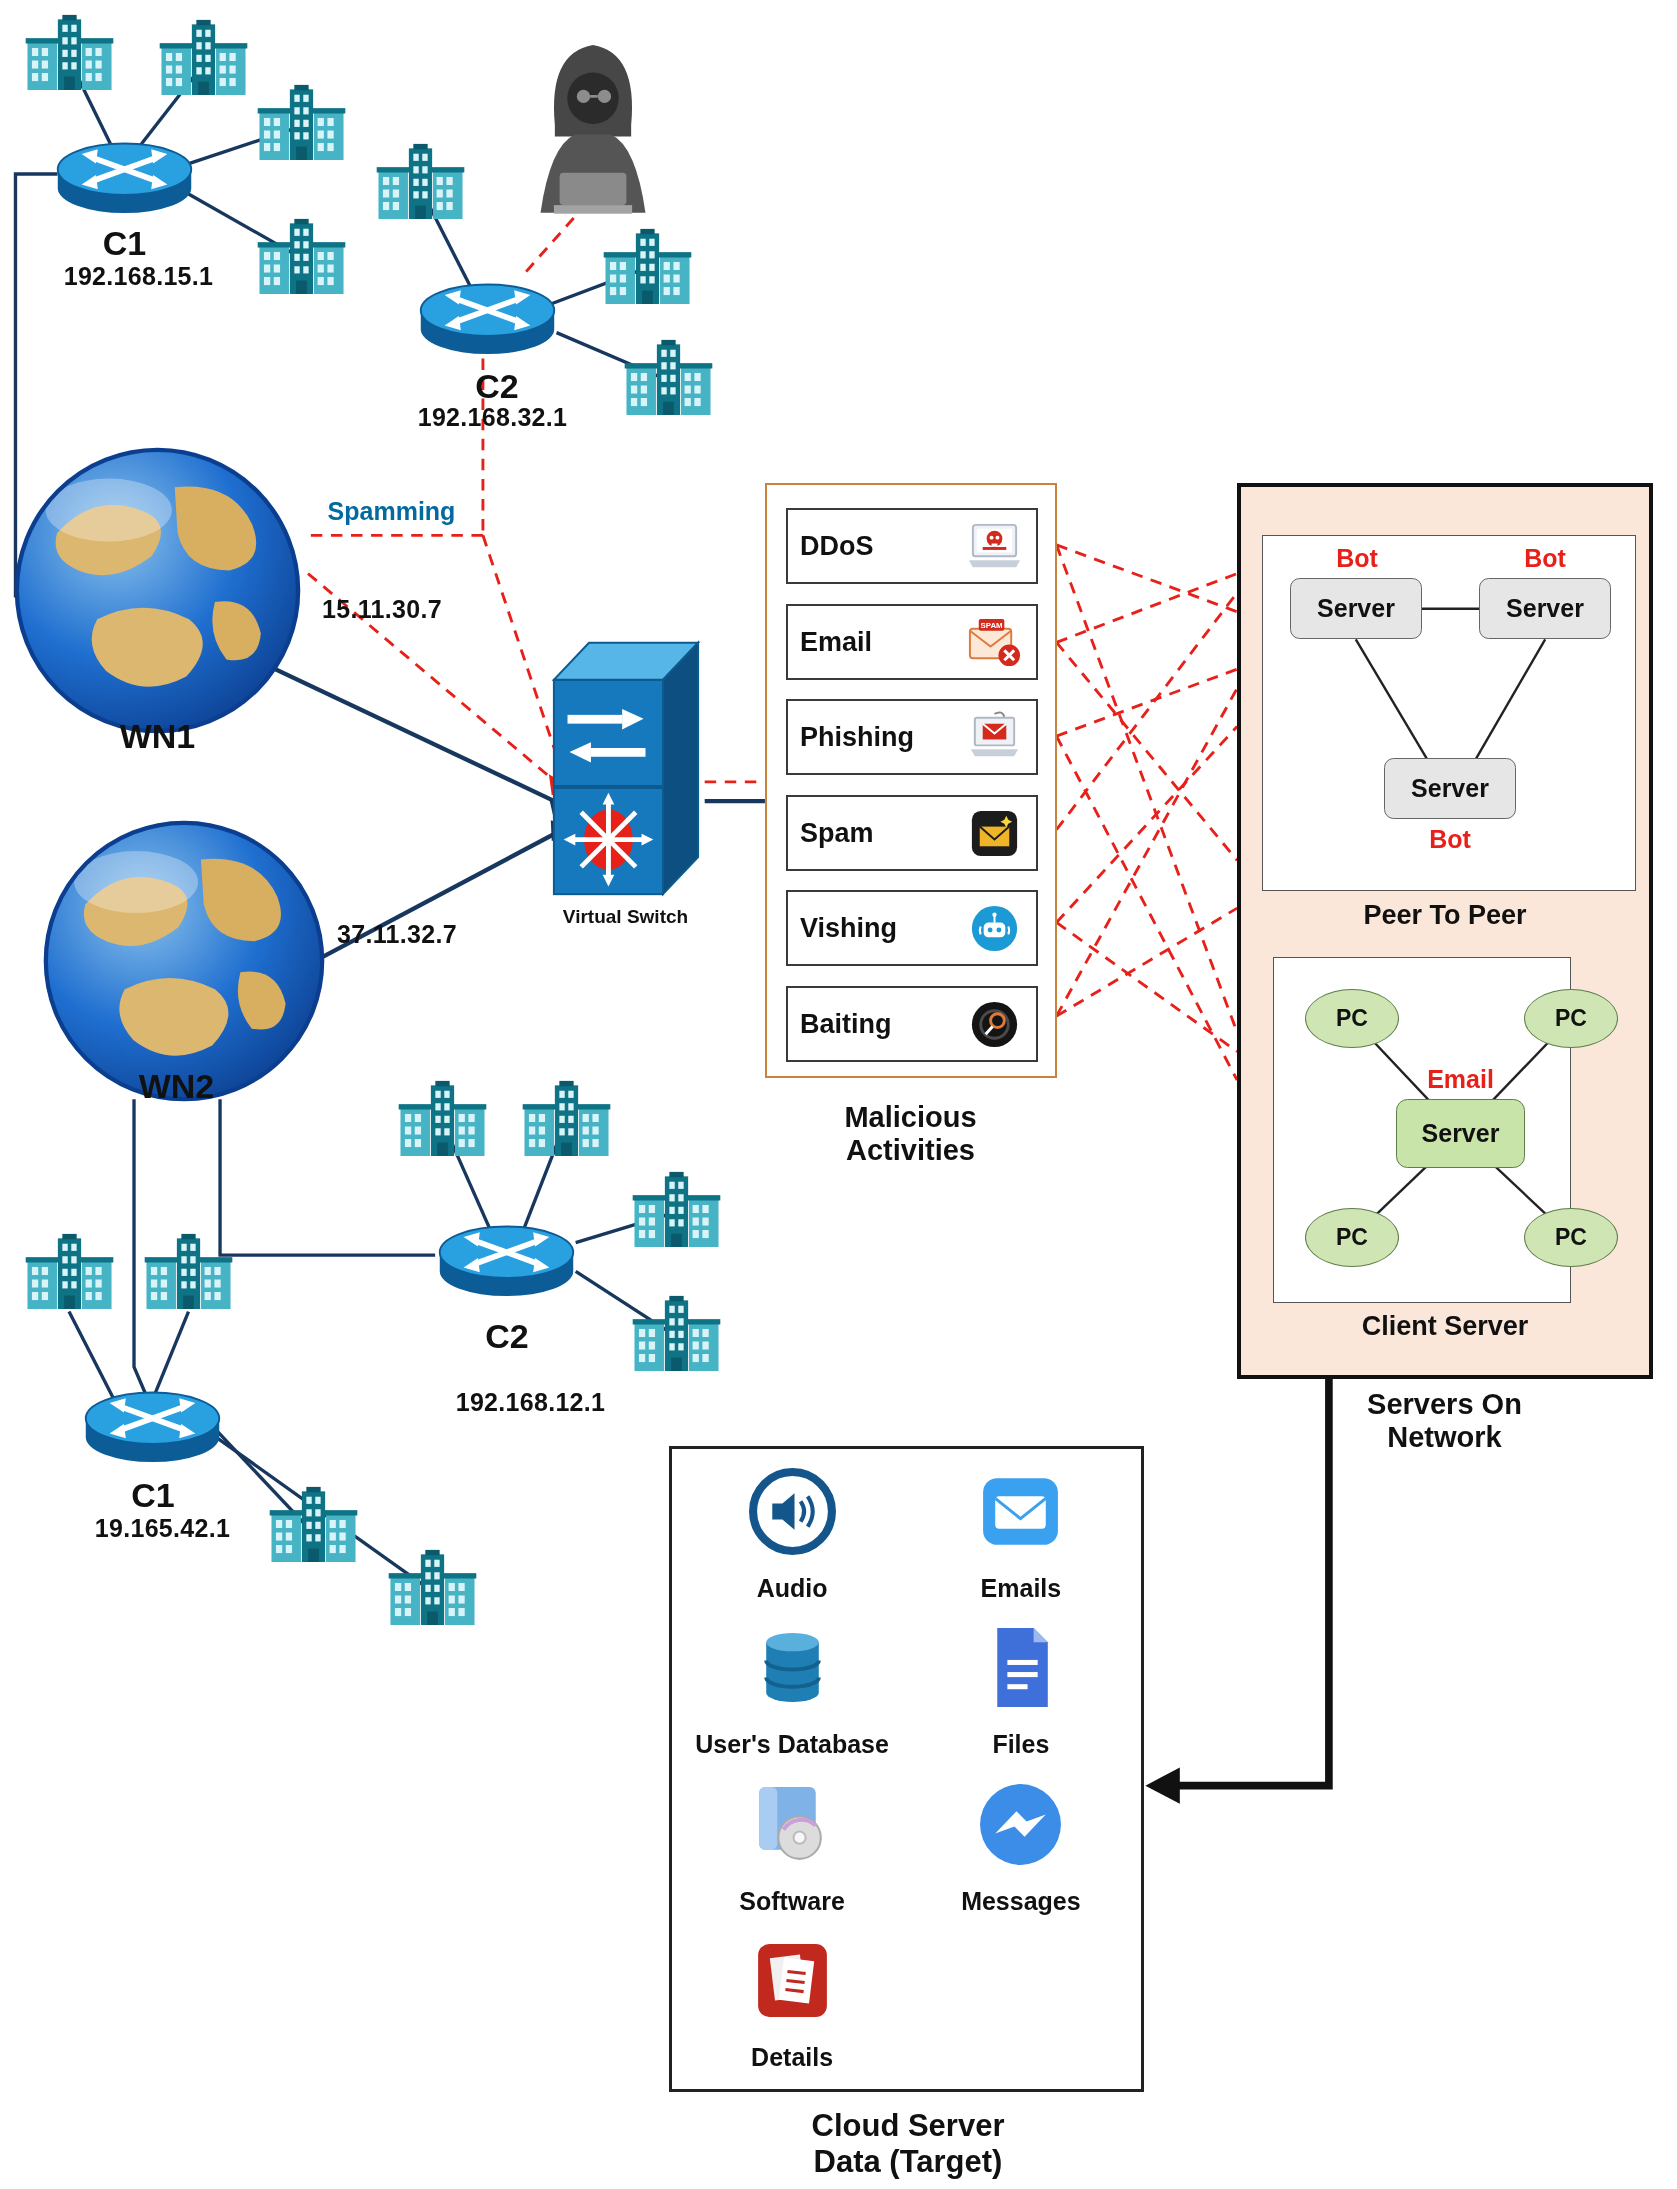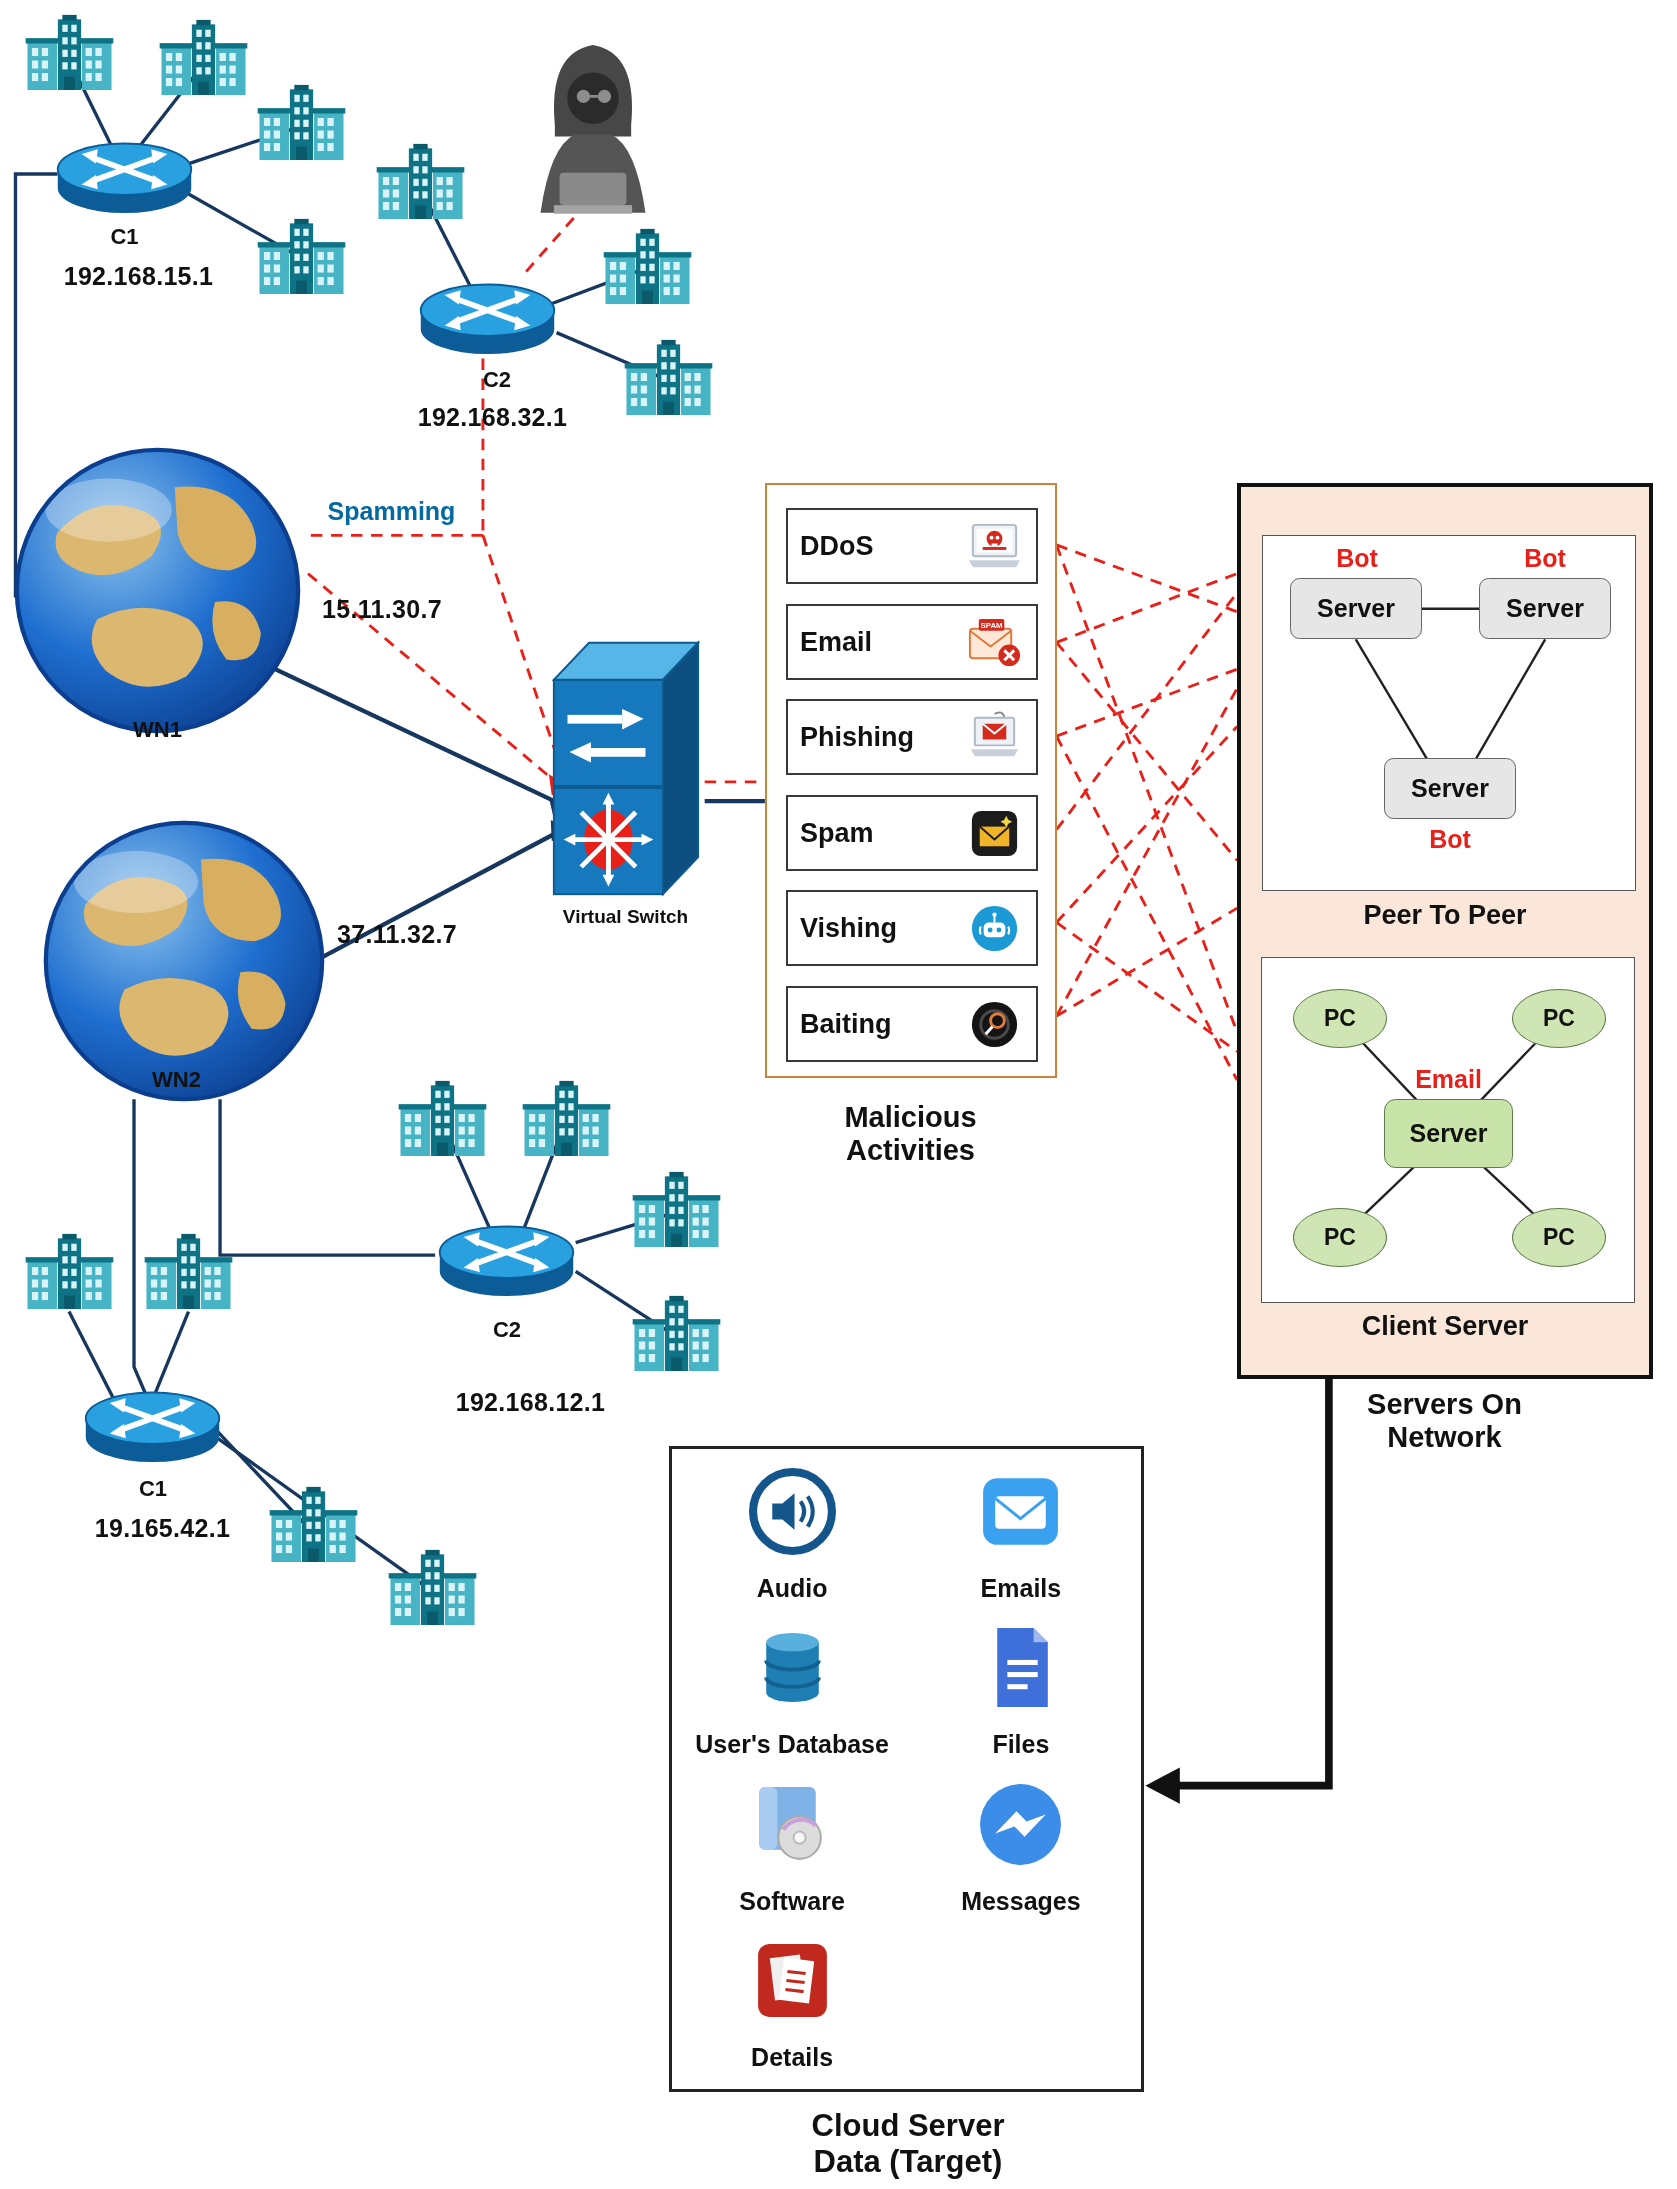--- a/index.html
+++ b/index.html
@@ -2,21 +2,21 @@
 <html><head>
 <meta charset="utf-8">
 <style>
   *{margin:0;padding:0;box-sizing:border-box}
   body{background:#fff;font-family:"Liberation Sans",sans-serif;color:#111}
   #canvas{position:relative;width:1678px;height:2190px;background:#fff;overflow:hidden}
   .lines-svg{position:absolute;left:0;top:0;z-index:0}
   .node{position:absolute;z-index:2}
   .node svg{display:block;width:100%;height:100%}
   .lbl{position:absolute;z-index:3;font-weight:700;text-align:center;line-height:1.15}
-  .rtr-lbl{font-size:22px}
+  .rtr-lbl{font-size:34px}
   .ip{font-size:25px;letter-spacing:0.3px}
   .red{color:#0369a1}
   
   .mal-panel{position:absolute;left:765px;top:483px;width:292px;height:595px;border:2.9px solid #c8833c;background:#fff;z-index:2}
   .mal-item{position:absolute;left:19px;width:252px;height:76px;border:2.9px solid #3a3a3a;background:#fff;display:flex;align-items:center;justify-content:space-between;padding:0 12px}
   .mal-item .t{font-weight:700;font-size:27px}
   .mal-item svg{width:59px;height:59px;display:block}
   
   .srv-outer{position:absolute;left:1237px;top:483px;width:416px;height:896px;border:4.8px solid #111;background:#fae7da;z-index:2}
   .sub-box{position:absolute;background:#fff;border:1.9px solid #555}
@@ -357,21 +357,21 @@
       </svg>
       <div class="bot" style="left:27px;top:7.6px;width:134px">Bot</div>
       <div class="bot" style="left:215px;top:7.6px;width:134px">Bot</div>
       <div class="gsrv" style="left:27px;top:42px;width:132px;height:61px">Server</div>
       <div class="gsrv" style="left:216px;top:42px;width:132px;height:61px">Server</div>
       <div class="gsrv" style="left:121px;top:222px;width:132px;height:61px">Server</div>
       <div class="bot" style="left:121px;top:289px;width:132px">Bot</div>
     </div>
     <div class="sub-title" style="top:413px">Peer To Peer</div>
 
-    <div class="sub-box" style="left:20px;top:470px;width:374px;height:346px">
+    <div class="sub-box" style="left:32px;top:470px;width:298px;height:346px">
       <svg class="inner-lines" width="374" height="346" viewBox="0 0 391 362">
         <g stroke="#222" stroke-width="2.5">
           <line x1="195" y1="184" x2="81" y2="63"></line>
           <line x1="195" y1="184" x2="311" y2="63"></line>
           <line x1="195" y1="184" x2="81" y2="293"></line>
           <line x1="195" y1="184" x2="311" y2="293"></line>
         </g>
       </svg>
       <div class="pc" style="left:31px;top:31px;width:94px;height:59px">PC</div>
       <div class="pc" style="left:250px;top:31px;width:94px;height:59px">PC</div>

